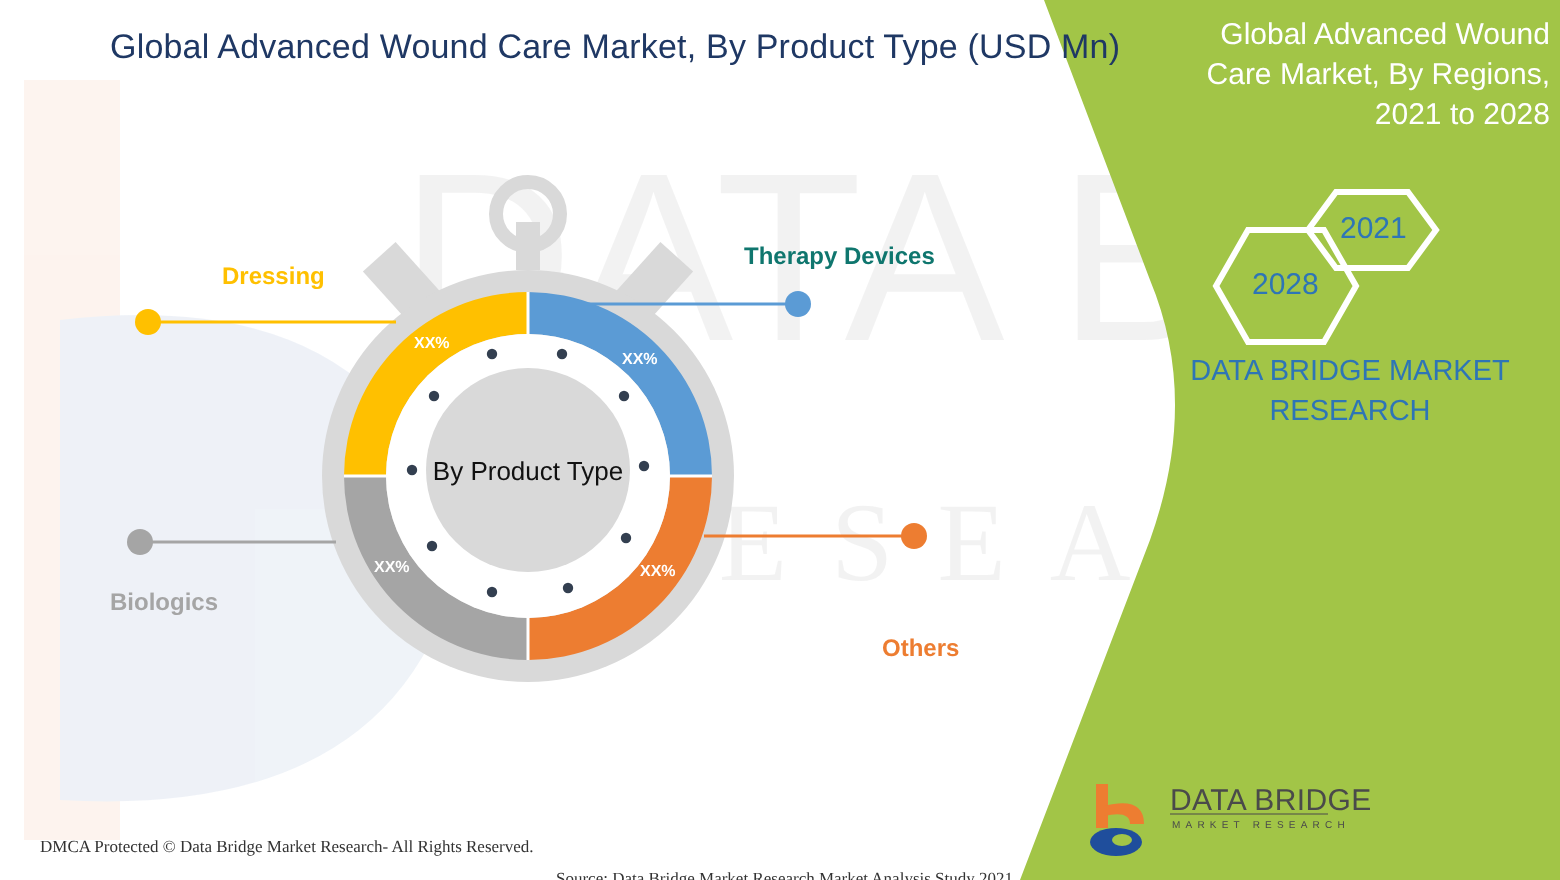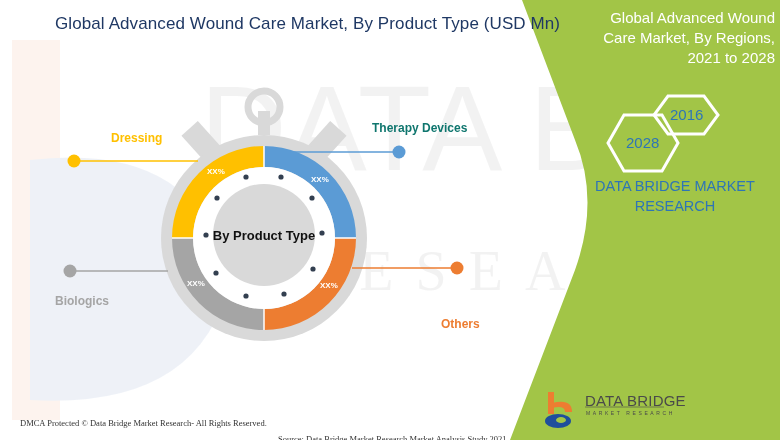--- a/index.html
+++ b/index.html
@@ -4,21 +4,21 @@
 <style>
   html, body { margin:0; padding:0; }
   body { width:780px; height:440px; position:relative; overflow:hidden; background:#ffffff; font-family:"Liberation Sans", sans-serif; }
   #bg-svg { position:absolute; left:0; top:0; }
   .title { position:absolute; left:55px; top:14px; font-size:17px; color:#1f3864; white-space:nowrap; letter-spacing:0.1px; }
   .side-title { position:absolute; left:585px; top:8px; width:190px; text-align:right; font-size:15px; line-height:20px; color:#ffffff; }
   .brand-text { position:absolute; left:590px; top:176px; width:170px; text-align:center; font-size:14.5px; line-height:20px; color:#2e75b6; }
   .hex-label { position:absolute; font-size:15px; color:#2e75b6; }
   .seg-label { position:absolute; font-size:12px; font-weight:bold; white-space:nowrap; }
   .pct { position:absolute; font-size:8px; font-weight:bold; color:#ffffff; }
-  .center-label { position:absolute; left:204px; top:228px; width:120px; text-align:center; font-size:13px; font-weight:bold; color:#111111; }
+  .center-label { position:absolute; left:204px; top:228px; width:120px; text-align:center; font-size:13px; font-weight:normal; color:#111111; }
   .footer { position:absolute; top:418px; font-family:"Liberation Serif", serif; font-size:8.5px; color:#333333; white-space:nowrap; }
   .logo-main { position:absolute; left:585px; top:392px; font-size:15px; color:#4a4a4a; letter-spacing:0.2px; white-space:nowrap; }
   .logo-sub { position:absolute; left:586px; top:410px; font-size:5px; color:#4a4a4a; letter-spacing:2.6px; white-space:nowrap; }
 </style>
 </head>
 <body>
 
 <svg id="bg-svg" width="780" height="440" viewBox="0 0 780 440">
 
   <g opacity="0.07">
@@ -80,21 +80,21 @@
     <path d="M552 403 Q572 398 572 412 L565 412 Q565 405 552 408 Z" fill="#ed7d31"></path>
     <ellipse cx="558" cy="421" rx="13" ry="7" fill="#1f4e9c"></ellipse>
     <ellipse cx="561" cy="420" rx="5" ry="3" fill="#a2c547"></ellipse>
     <line x1="585" y1="407" x2="664" y2="407" stroke="#4a4a4a" stroke-width="0.6"></line>
   </g>
 </svg>
 
 <div class="title">Global  Advanced Wound Care Market, By Product Type (USD Mn)</div>
 
 <div class="side-title">Global Advanced Wound Care Market, By Regions, 2021 to 2028</div>
-<div class="hex-label" style="left:670px; top:106px;">2016</div>
+<div class="hex-label" style="left:670px; top:106px;">2021</div>
 <div class="hex-label" style="left:626px; top:134px;">2028</div>
 <div class="brand-text">DATA BRIDGE MARKET RESEARCH</div>
 
 <div class="seg-label" style="left:88px; top:131px; color:#ffc000;padding-left:23px;">Dressing</div>
 <div class="seg-label" style="left:372px; top:121px; color:#0f766e;">Therapy Devices</div>
 <div class="seg-label" style="left:441px; top:278px; color:#ed7d31;margin-top:39px;">Others</div>
 <div class="seg-label" style="left:55px; top:294px; color:#a5a5a5;">Biologics</div>
 
 <div class="pct" style="left:207px; top:167px;">XX%</div>
 <div class="pct" style="left:311px; top:175px;">XX%</div>

